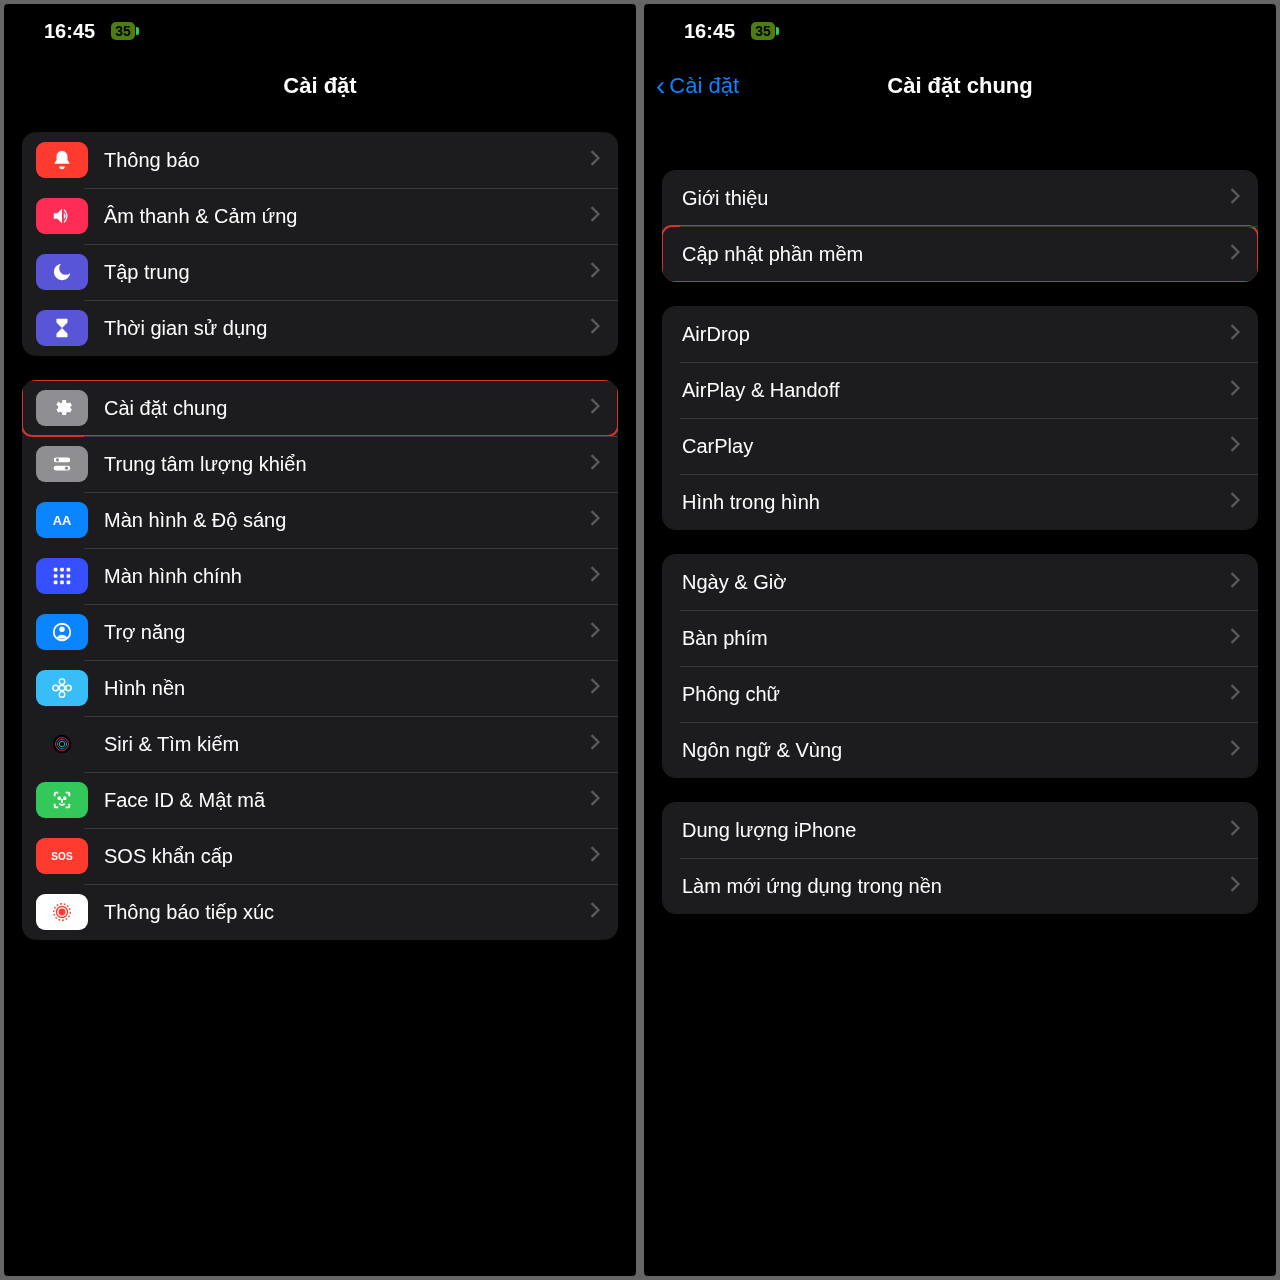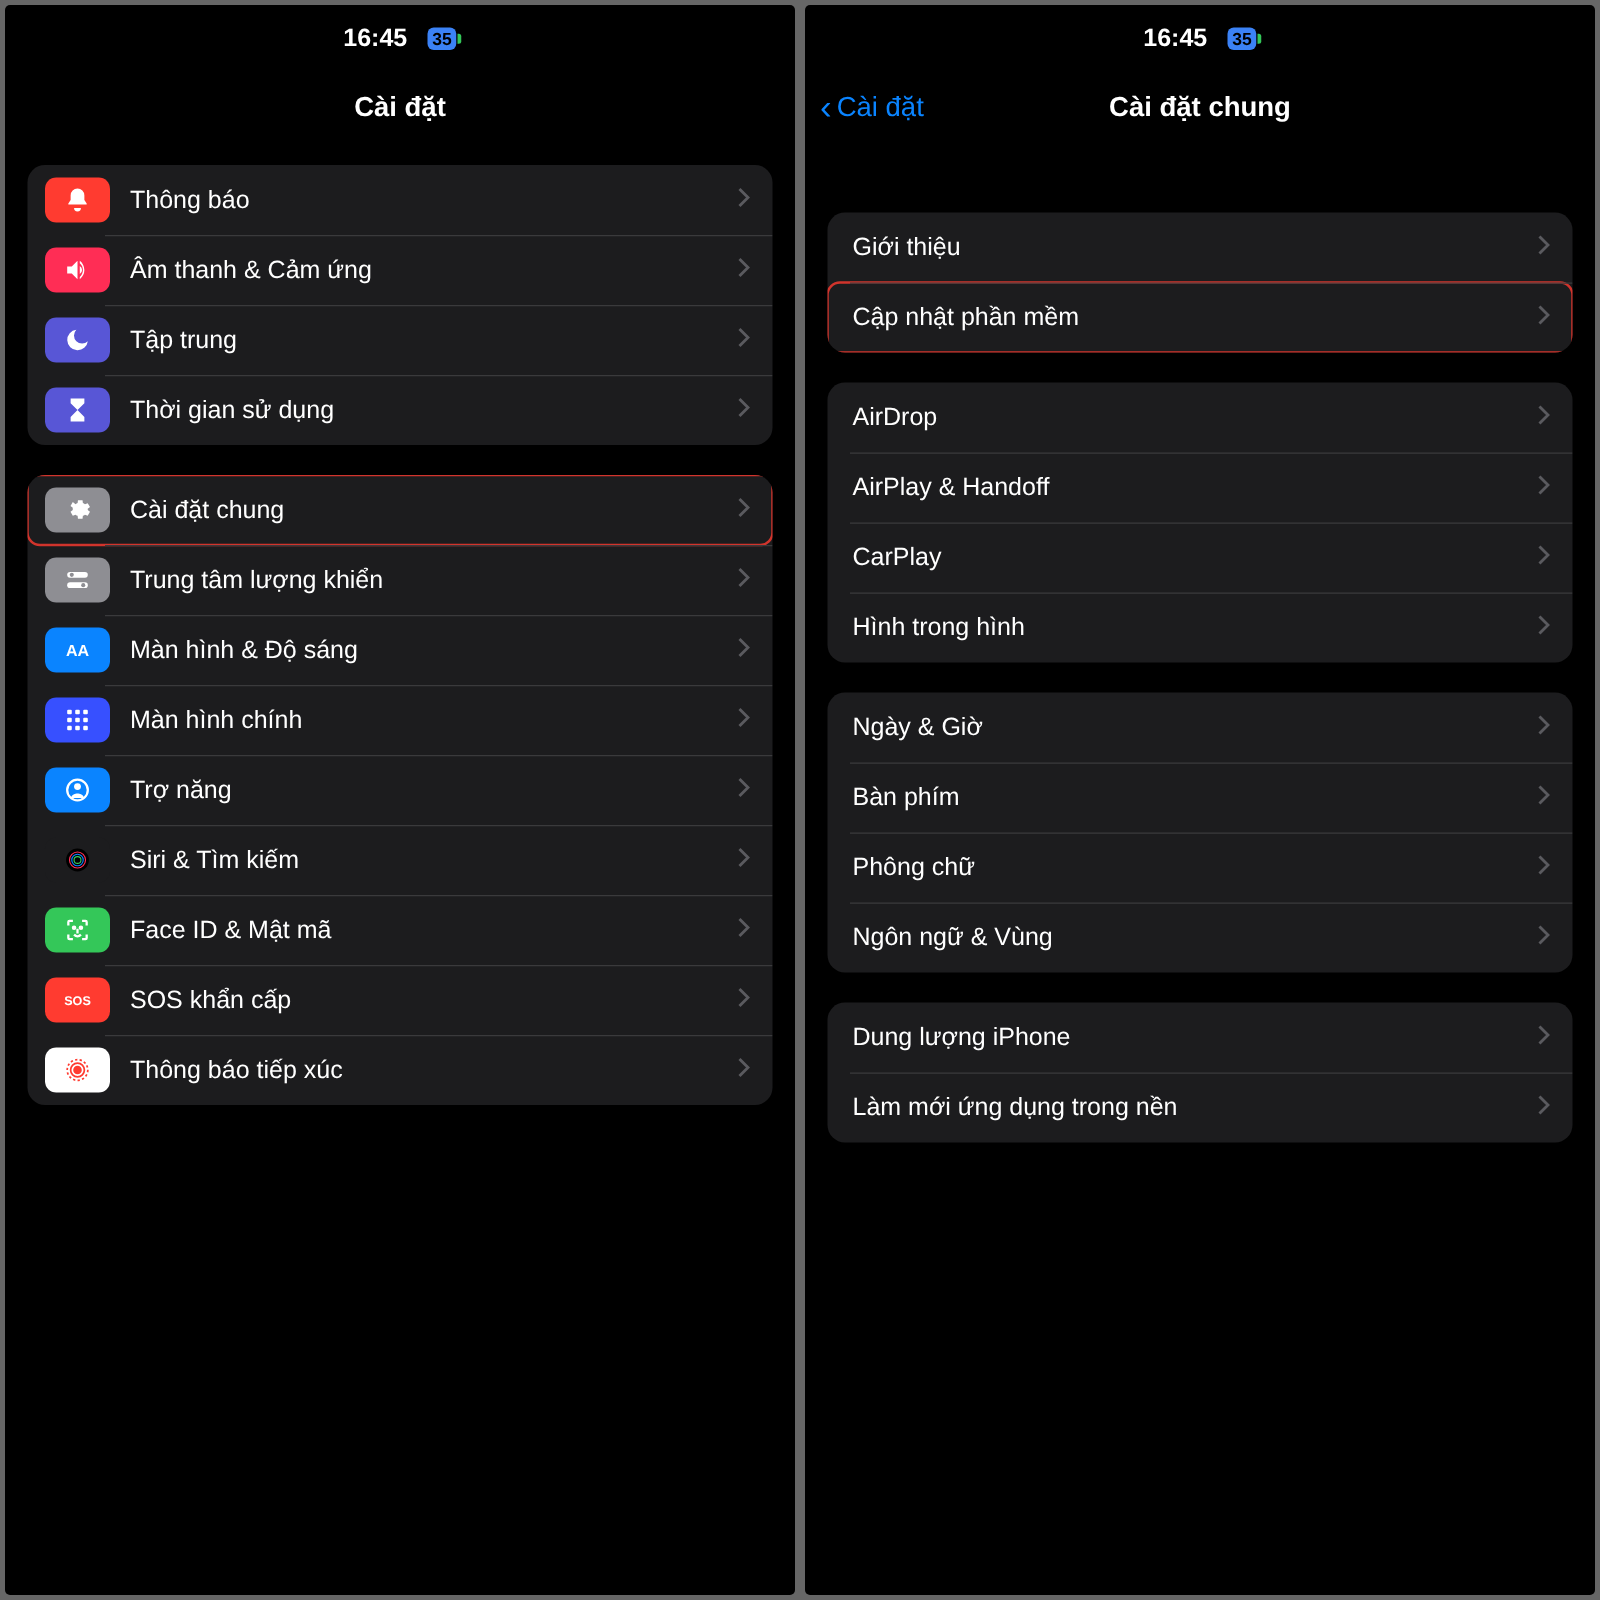--- a/index.html
+++ b/index.html
@@ -14,23 +14,23 @@
     --purple:#5856d6;
     --blue:#007aff;
     --gray:#8e8e93;
     --cyan:#32ade6;
     --highlight:#ff3b30;
   }
   *{box-sizing:border-box;font-family:-apple-system,BlinkMacSystemFont,"Helvetica Neue",Arial,sans-serif;}
   body{margin:0;background:#666;width:1280px;height:1280px;overflow:hidden;}
   .stage{display:flex;gap:8px;justify-content:center;align-items:flex-start;padding:4px;}
   .phone{background:var(--bg);width:634px;height:1272px;border-radius:4px;overflow:hidden;position:relative;color:var(--text);}
-  .statusbar{height:54px;display:flex;align-items:center;justify-content:center;padding:4px 28px;font-size:20px;font-weight:600;}
+  .statusbar{height:54px;display:flex;align-items:center;justify-content:flex-start;padding:4px 28px;font-size:20px;font-weight:600;margin-left:12px;}
   .sb-right{display:flex;align-items:center;gap:8px;}
-  .battery{display:inline-flex;align-items:center;background:#3b82f6;color:#000;font-size:14px;font-weight:700;border-radius:5px;padding:1px 4px;height:18px;line-height:16px;position:relative;}
+  .battery{display:inline-flex;align-items:center;background:#4d7c0f;color:#000;font-size:14px;font-weight:700;border-radius:5px;padding:1px 4px;height:18px;line-height:16px;position:relative;}
   .battery::after{content:"";position:absolute;right:-4px;top:5px;width:3px;height:8px;background:#34c759;border-radius:0 2px 2px 0;}
   .navbar{height:56px;display:flex;align-items:center;justify-content:center;position:relative;}
   .nav-title{font-size:22px;font-weight:600;}
   .nav-back{position:absolute;left:12px;display:flex;align-items:center;gap:4px;color:var(--accent);font-size:22px;}
   .nav-back .chev{font-size:28px;line-height:1;}
   .content{padding:0 18px;}
   .group{background:var(--group);border-radius:14px;margin:24px 0;overflow:hidden;}
   .group.first{margin-top:18px;}
   .row{display:flex;align-items:center;min-height:56px;padding:0 18px 0 14px;position:relative;}
   .row + .row::before{content:"";position:absolute;left:62px;right:0;top:0;height:1px;background:var(--sep);}
@@ -181,20 +181,35 @@
                 <circle cx="12" cy="9" r="3" fill="#fff" stroke="none"></circle>
                 <path d="M6 19c1-3 4-4 6-4s5 1 6 4" fill="#fff" stroke="none"></path>
               </svg>
             </span>
             <span class="label">Trợ năng</span>
             <span class="chevron"><svg viewBox="0 0 8 14" fill="none" stroke="currentColor" stroke-width="2">
                 <path d="M1 1l6 6-6 6"></path>
               </svg></span>
           </div>
           <div class="row">
+            <span class="icon" style="background: rgb(56, 189, 248);">
+              <svg viewBox="0 0 24 24" fill="none" stroke="#fff" stroke-width="1.5">
+                <circle cx="12" cy="12" r="3"></circle>
+                <circle cx="12" cy="5" r="3"></circle>
+                <circle cx="12" cy="19" r="3"></circle>
+                <circle cx="5" cy="12" r="3"></circle>
+                <circle cx="19" cy="12" r="3"></circle>
+              </svg>
+            </span>
+            <span class="label">Hình nền</span>
+            <span class="chevron"><svg viewBox="0 0 8 14" fill="none" stroke="currentColor" stroke-width="2">
+                <path d="M1 1l6 6-6 6"></path>
+              </svg></span>
+          </div>
+          <div class="row">
             <span class="icon" style="background: rgb(28, 28, 30);">
               <svg viewBox="0 0 24 24">
                 <circle cx="12" cy="12" r="10" fill="#000"></circle>
                 <circle cx="12" cy="12" r="7" fill="none" stroke="#ff2d55" stroke-width="1"></circle>
                 <circle cx="12" cy="12" r="5" fill="none" stroke="#0a84ff" stroke-width="1"></circle>
                 <circle cx="12" cy="12" r="3" fill="none" stroke="#34c759" stroke-width="1"></circle>
               </svg>
             </span>
             <span class="label">Siri &amp; Tìm kiếm</span>
             <span class="chevron"><svg viewBox="0 0 8 14" fill="none" stroke="currentColor" stroke-width="2">

